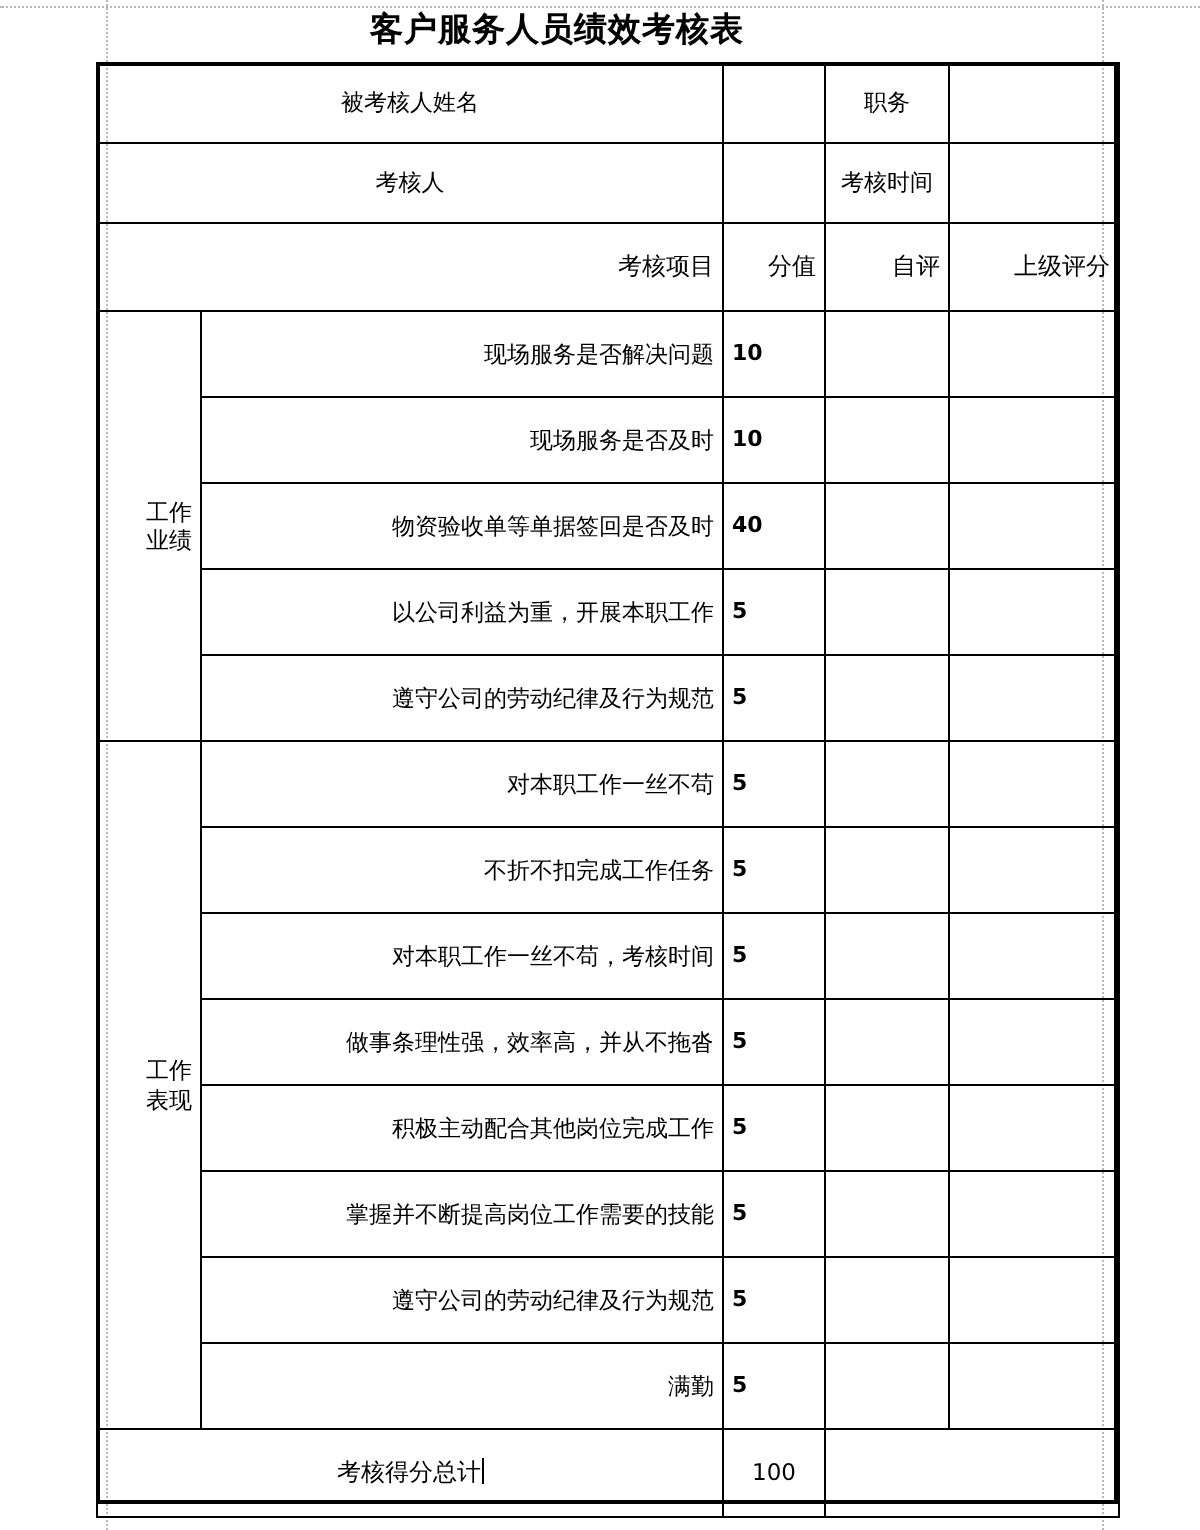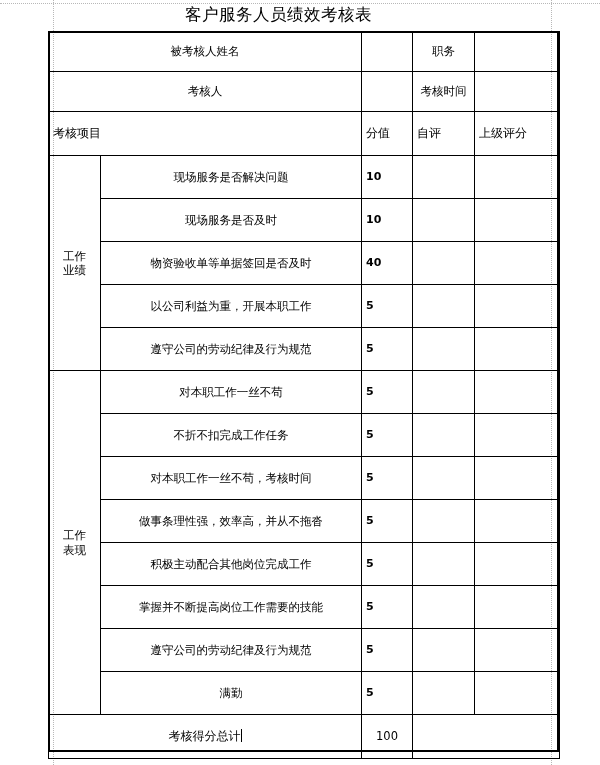--- a/index.html
+++ b/index.html
@@ -37,21 +37,21 @@
   
   .doc-title {
     position: absolute;
     left: 0;
     top: 4px;
     width: 557px;
     text-align: center;
     font-size: 16.5px;
     line-height: 22px;
     letter-spacing: 0.5px;
-    font-weight: 400;
+    font-weight: 700;
     white-space: nowrap;
   }
 
   
   .sheet {
     position: absolute;
     left: 48px;
     top: 31px;
     width: 511px;
     border-collapse: collapse;
@@ -82,37 +82,37 @@
   }
 
   .c-center { text-align: center; }
 
   .cat-cell {
     text-align: center;
     font-size: 11.5px;
     line-height: 1.35;
     width: 52px;
   }
-  .cat-cell .cat-line { display: block; }
+  .cat-cell .cat-line { display: block; text-align: right; }
 
   .item-cell {
-    text-align: center;
+    text-align: right;
     padding-left: 10px;
     font-size: 11.5px;
     margin-left: 36px;
   }
 
   .score-cell {
     text-align: left;
     font-size: 11px;
     font-weight: bold;
   }
 
   .hdr-cell {
-    text-align: left;
+    text-align: right;
     font-size: 12px;
   }
 
   .label-cell {
     text-align: center;
     font-size: 11.5px;
   }
 
   .total-label {
     text-align: center;

